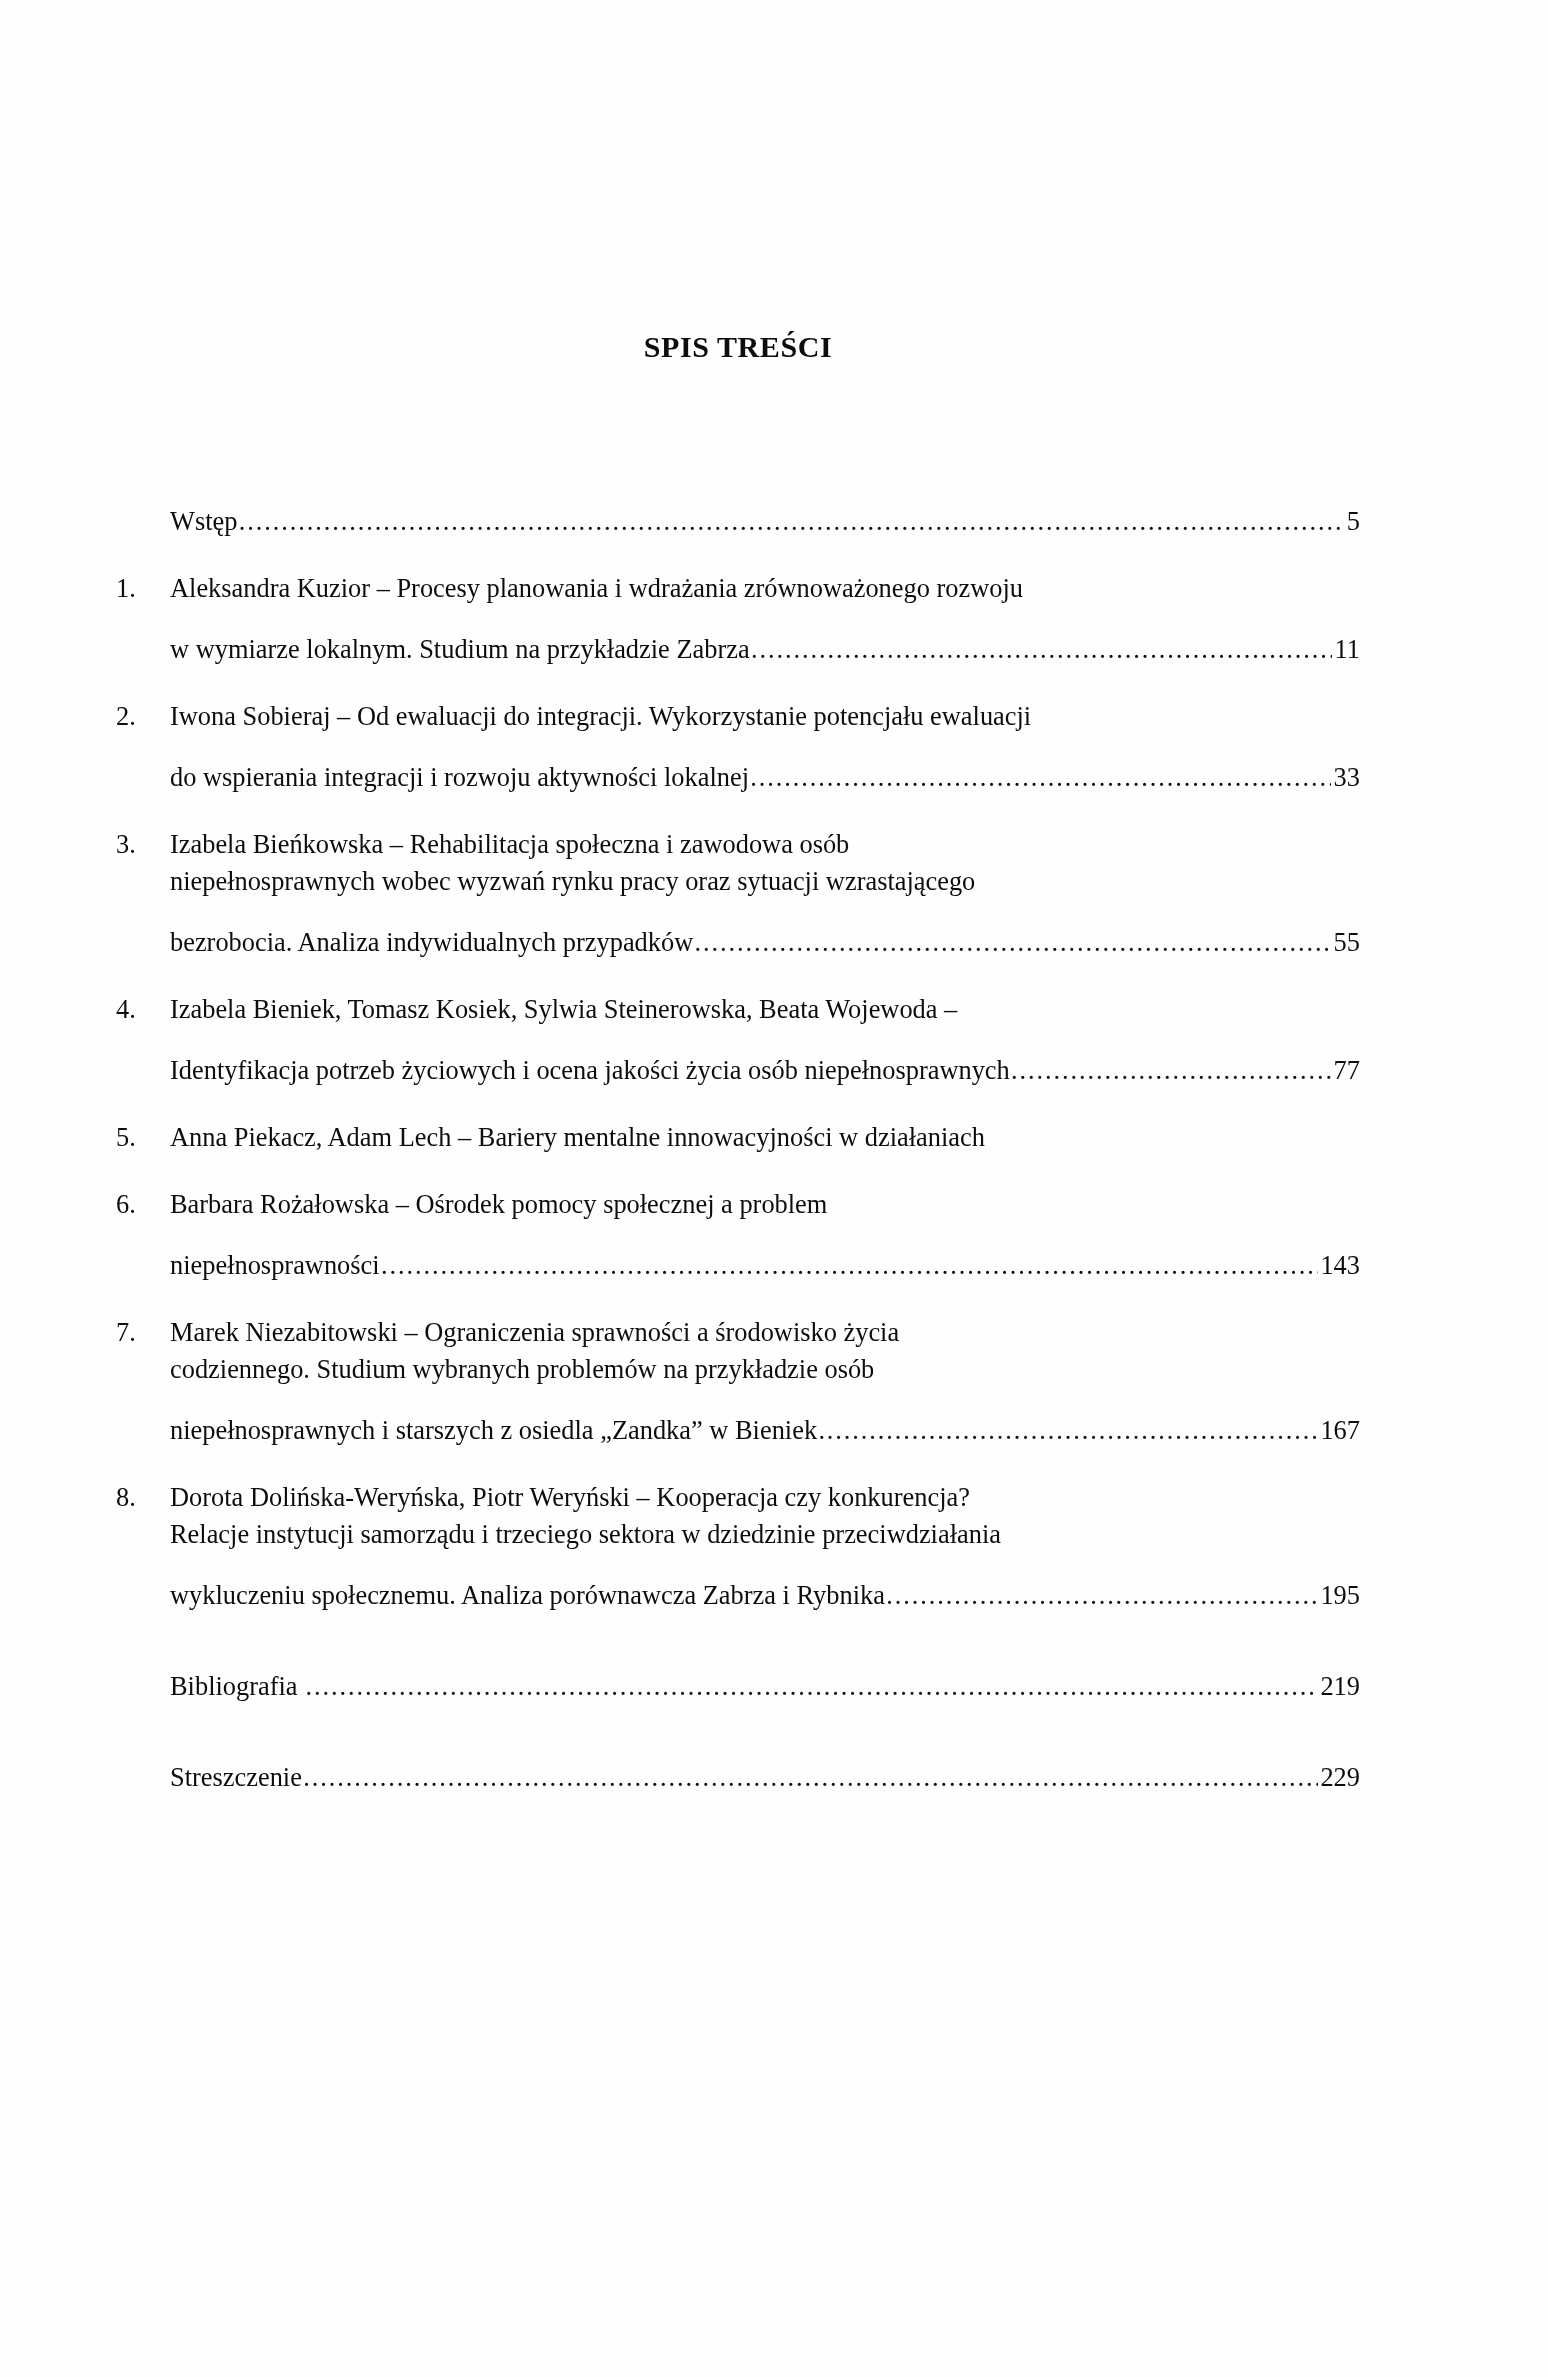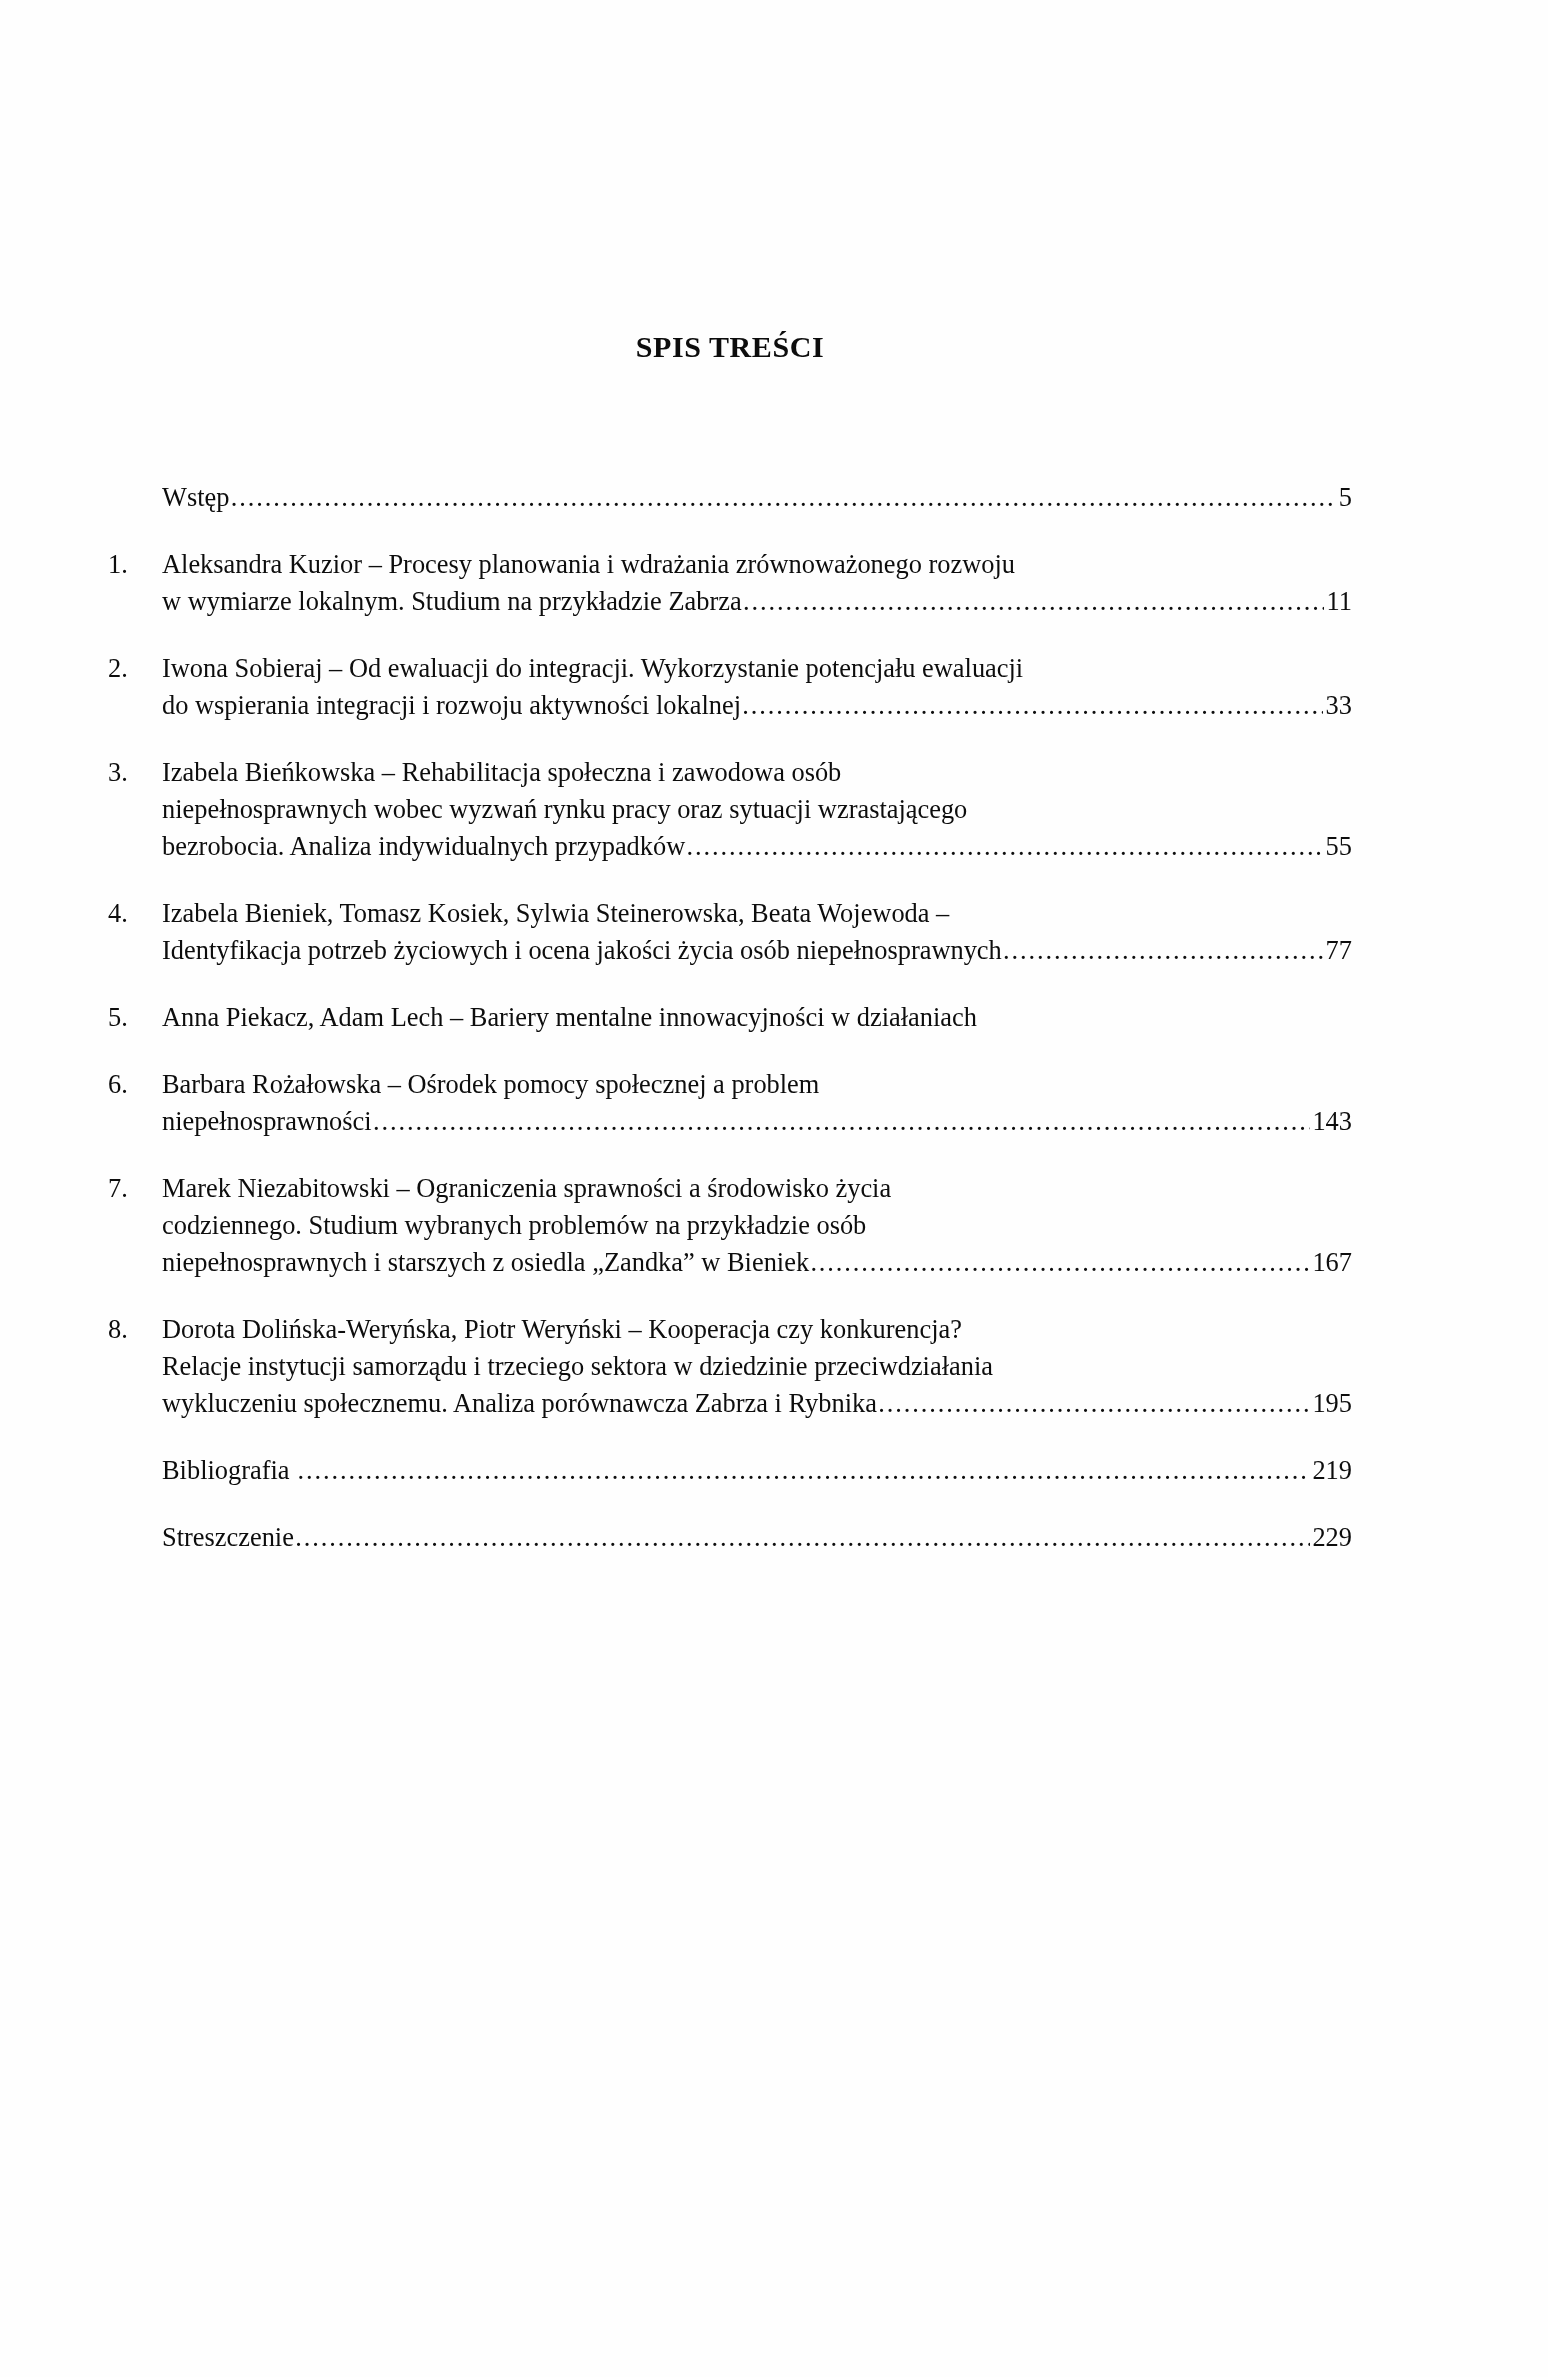--- a/index.html
+++ b/index.html
@@ -11,21 +11,21 @@
     position: relative;
     width: 1548px;
     height: 2377px;
     background: #fefefe;
     font-family: "Liberation Serif", "DejaVu Serif", serif;
     color: #0d0d0d;
     overflow: hidden;
   }
   .content {
     position: absolute;
-    left: 108px;
+    left: 116px;
     top: 330px;
     width: 1244px;
   }
   .doc-title {
     margin: 0 0 115px 0;
     text-align: center;
     font-size: 30px;
     font-weight: bold;
     letter-spacing: 0.6px;
   }
@@ -51,20 +51,21 @@
   .line {
     white-space: nowrap;
   }
   .line.last {
     display: flex;
     align-items: baseline;
   }
   .txt {
     white-space: pre;
     flex-shrink: 0;
+    margin-top: 24px;
   }
   .leader {
     flex: 1;
     overflow: hidden;
     white-space: nowrap;
     margin: 0 2.6px 0 1.3px;
     min-width: 0;
   }
   .leader::after {
     content: "..................................................................................................................................................................................................................................................................";

